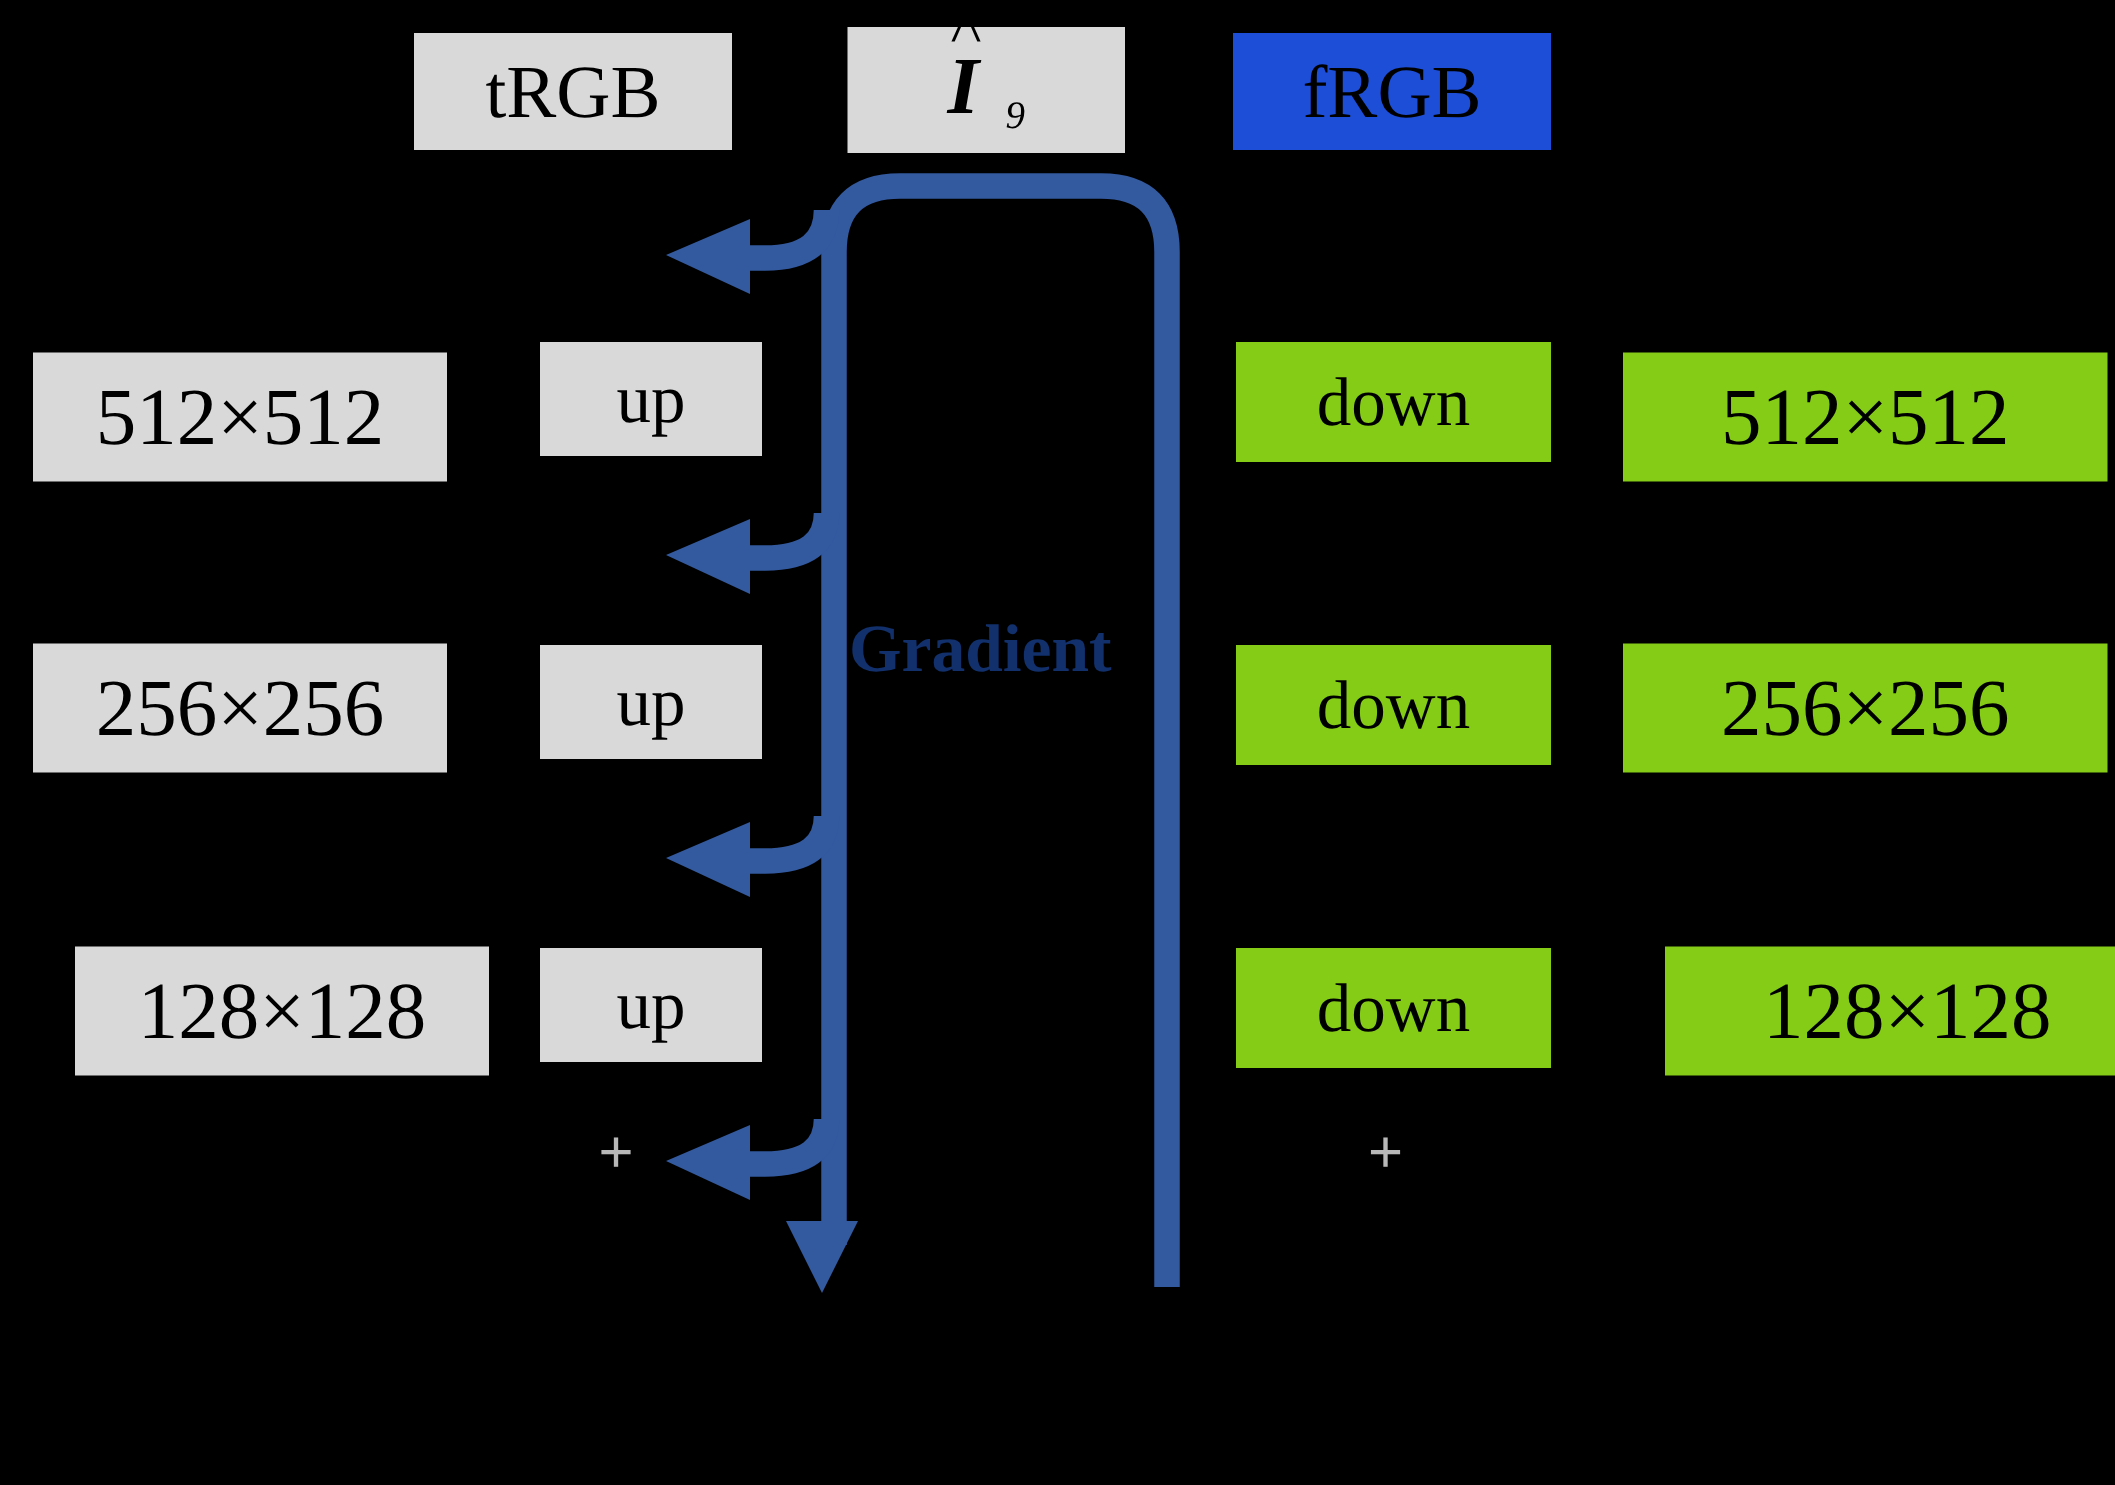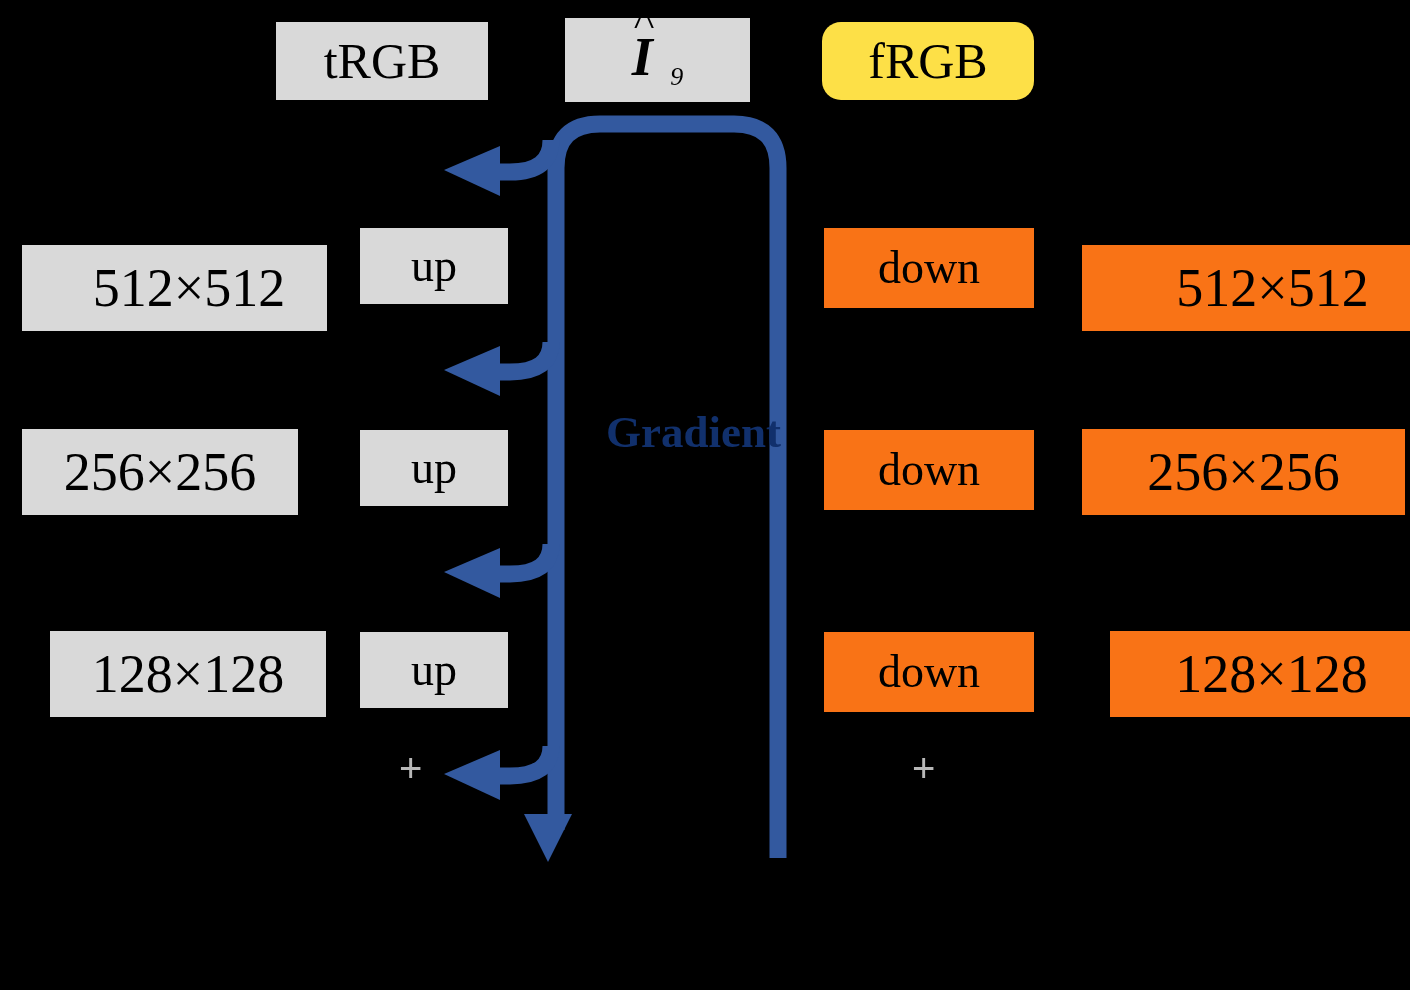--- a/index.html
+++ b/index.html
@@ -18,22 +18,22 @@
   .box {
     position: absolute;
     display: flex;
     align-items: center;
     justify-content: center;
     color: #000000;
     line-height: 1;
     white-space: nowrap;
   }
   .box.gray  { background: #d9d9d9; }
-  .box.green { background: #f97316; }
-  .box.green-hdr { background: #fde047; border-radius: 19px; }
+  .box.green { background: #84cc16; }
+  .box.green-hdr { background: #1d4ed8; }
 
   
   #hdr-trgb { left: 276px; top: 22px;  width: 212px; height: 78px; font-size: 50px; }
   #hdr-ihat { left: 565px; top: 18px;  width: 185px; height: 84px; font-size: 46px; }
   #hdr-frgb { left: 822px; top: 22px;  width: 212px; height: 78px; font-size: 50px; }
 
   .ihat-wrap {
     position: relative;
     display: inline-block;
     font-size: 46px;
@@ -61,42 +61,42 @@
 
   
   .size-left { left: 22px; width: 276px; height: 86px; font-size: 54px; }
   .op-left   { left: 360px; width: 148px; height: 76px; font-size: 46px; }
 
   
   .op-right   { left: 824px; width: 210px; height: 80px; font-size: 46px; }
   .size-right { left: 1082px; width: 323px; height: 86px; font-size: 54px; }
 
   
-  .row1 { top: 245px; padding-left: 29px; }
+  .row1 { top: 235px; }
   .row2 { top: 429px; }
   .row3 { top: 631px; margin-left: 28px; }
   .row1b { top: 228px; }
   .row2b { top: 430px; }
   .row3b { top: 632px; }
 
   
   #flow-svg {
     position: absolute;
     left: 0; top: 0;
     width: 1410px; height: 990px;
     pointer-events: none;
   }
 
   
   #flow-label {
     position: absolute;
     left: 566px;
     top: 408px;
     width: 215px;
-    text-align: right;
+    text-align: left;
     color: #11306c;
     font-weight: bold;
     font-size: 45px;
     line-height: 1.08;
   }
 
   
   .plus {
     position: absolute;
     color: #b8b8b8;

